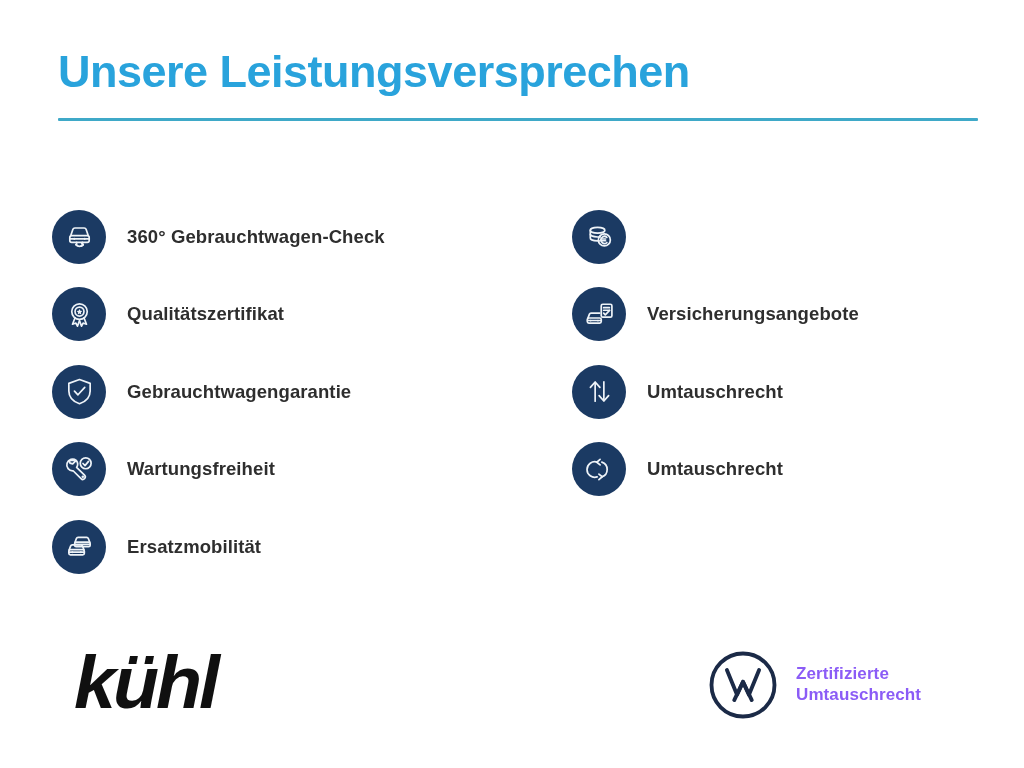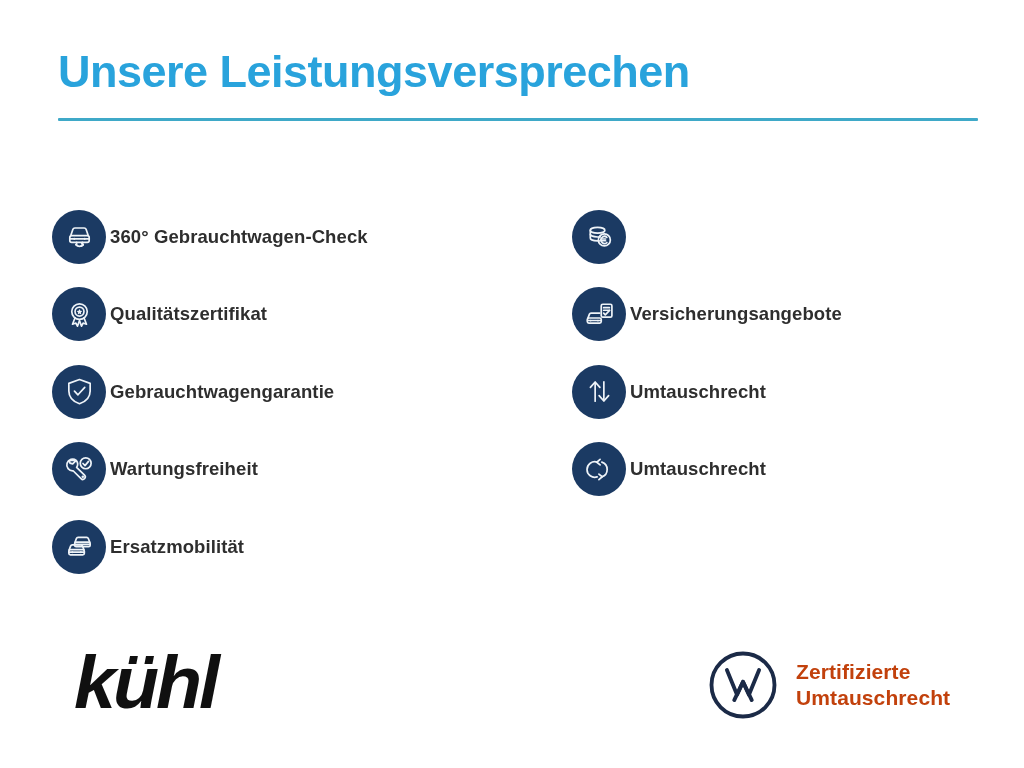--- a/index.html
+++ b/index.html
@@ -55,21 +55,21 @@
     top: 198px;
     width: 930px;
     display: grid;
     grid-template-columns: 520px 410px;
     grid-auto-rows: 77.5px;
     column-gap: 0px;
   }
   .feature {
     display: flex;
     align-items: center;
-    gap: 4px;
+    gap: 21px;
   }
   .feature-icon {
     flex: 0 0 auto;
     width: 54px;
     height: 54px;
     border-radius: 50%;
     background: #1b3a63;
     display: flex;
     align-items: center;
     justify-content: center;
@@ -129,24 +129,24 @@
     align-items: center;
     gap: 18px;
   }
   .vw-mark {
     width: 70px;
     height: 70px;
     flex: 0 0 auto;
   }
   .vw-mark svg { display: block; width: 70px; height: 70px; }
   .vw-text {
-    font-size: 21px;
+    font-size: 17px;
     font-weight: 700;
     line-height: 1.22;
-    color: #c2410c;
+    color: #8b5cf6;
     letter-spacing: 0.1px;
     white-space: nowrap;
   }
 </style>
 </head>
 <body>
 
 <div class="slide">
 
   <div class="header">

